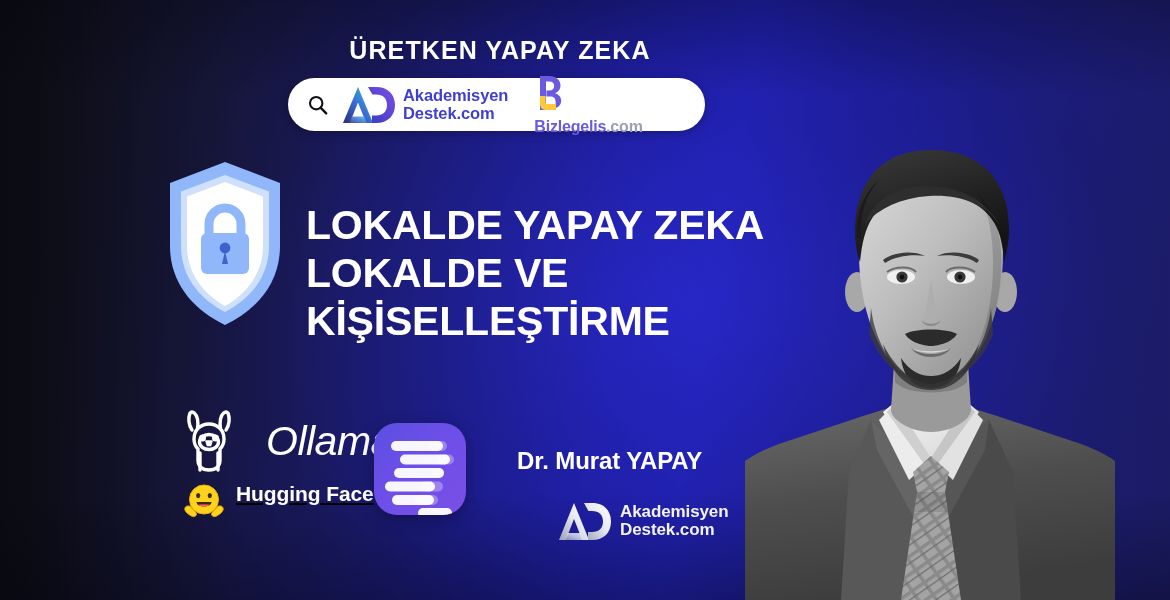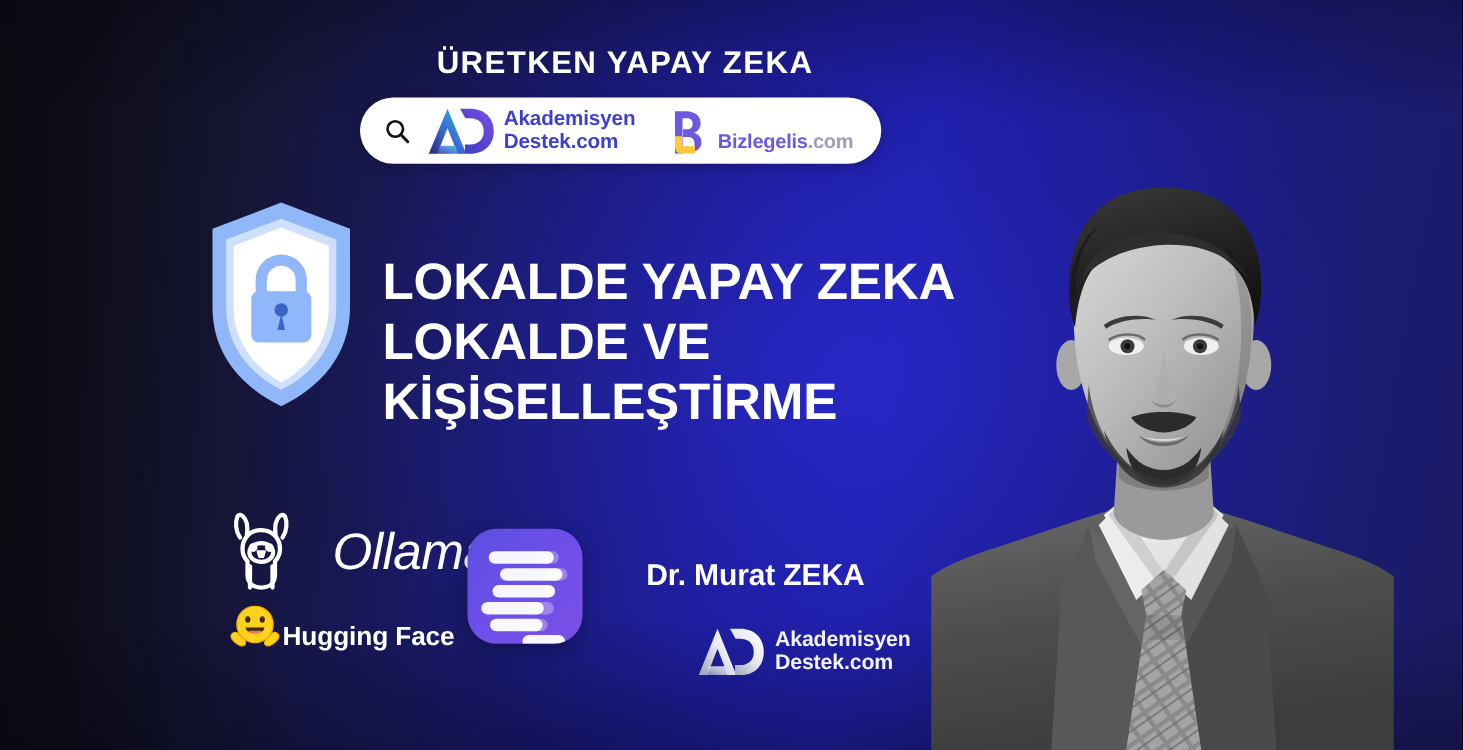--- a/index.html
+++ b/index.html
@@ -8,21 +8,21 @@
     font-family:"Liberation Sans", sans-serif;
     background:#101020;
     position:relative;
   }
 
   
   #banner {
     position:absolute; inset:0;
     width:1170px; height:600px;
     overflow:hidden;
-    background:#000000;
+    background:#737373;
   }
   .bg-base {
     position:absolute; inset:0;
     background:linear-gradient(100deg,
       #141420 0%,
       #15152c 10%,
       #17173f 20%,
       #191960 32%,
       #1b1b85 43%,
       #1e1ea8 53%,
@@ -78,21 +78,21 @@
   .pill-logos { display:flex; align-items:center; gap:26px; margin-left:12px; }
 
   
   .ad-mark { width:56px; height:40px; display:block; flex:0 0 auto; }
   .ad-text { line-height:1.04; }
   .ad-text .l1 { font-size:16.5px; font-weight:bold; color:#3f3fcf; letter-spacing:-0.1px; }
   .ad-text .l2 { font-size:16.5px; font-weight:bold; color:#3f3fcf; letter-spacing:-0.1px; }
   .adgrp { display:flex; align-items:center; gap:5px; }
 
   
-  .bz-grp { display:flex; align-items:flex-end; gap:8px; }
+  .bz-grp { display:flex; align-items:flex-start; gap:8px;flex-direction:column; }
   .bz-mark { width:32px; height:36px; display:block; flex:0 0 auto; }
   .bz-text { font-size:16px; font-weight:bold; color:#6a5ae0; letter-spacing:-0.2px; }
   .bz-text .tld { color:#9aa0b5; font-weight:bold; }
 
   
   .shield { position:absolute; left:160px; top:158px; width:130px; height:172px; }
 
   
   .headline {
     position:absolute; left:306px; top:166px; width:540px;
@@ -116,21 +116,21 @@
   
   .ollama-grp {
     position:absolute; left:178px; top:408px;
     display:flex; align-items:center; gap:26px;font-style:italic;
   }
   .ollama-mark { width:62px; height:66px; display:block; }
   .ollama-text { font-size:41px; color:#ffffff; letter-spacing:-0.5px; font-weight:400; }
 
   .hf-grp {
     position:absolute; left:182px; top:482px;
-    display:flex; align-items:flex-end; 
+    display:flex; align-items:flex-start; gap:10px;text-decoration:underline;
   }
   .hf-mark { width:44px; height:40px; display:block; }
   .hf-text { font-size:21px; font-weight:bold; color:#ffffff; letter-spacing:-0.1px; }
 
   .anyllm {
     position:absolute; left:374px; top:423px;
     width:92px; height:92px;
     border-radius:23px;
     background:linear-gradient(135deg,#5b4fe0 0%,#6d4fe8 45%,#7a4fe6 100%);
     box-shadow:0 4px 16px rgba(0,0,0,0.30);
@@ -276,21 +276,21 @@
         <rect x="47" y="58.5" width="22" height="10" rx="5" fill="#ffffff" opacity="0.30"></rect>
 
         <rect x="18" y="72" width="42" height="10" rx="5" fill="#ffffff" opacity="0.95"></rect>
         <rect x="40" y="72" width="24" height="10" rx="5" fill="#ffffff" opacity="0.30"></rect>
 
         <rect x="44" y="85" width="34" height="10" rx="5" fill="#ffffff" opacity="0.95"></rect>
       </g>
     </svg>
   </div>
 
-  <div class="speaker">Dr. Murat ZEKA</div>
+  <div class="speaker">Dr. Murat YAPAY</div>
 
   <div class="ad-bottom">
     <svg class="adb-mark" viewBox="0 0 56 42">
       <defs>
         <linearGradient id="adw1" x1="0" y1="1" x2="1" y2="0">
           <stop offset="0" stop-color="#9aa0b8"></stop>
           <stop offset="0.55" stop-color="#e8eaf2"></stop>
           <stop offset="1" stop-color="#ffffff"></stop>
         </linearGradient>
       </defs>

